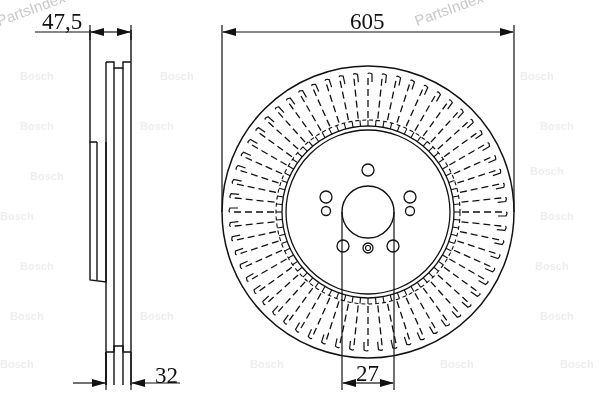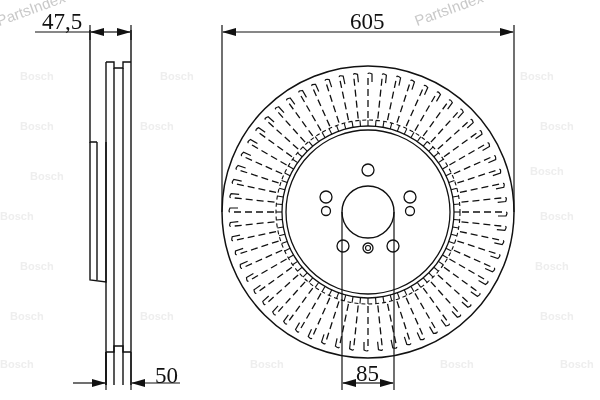--- a/index.html
+++ b/index.html
@@ -301,18 +301,18 @@
 
   <g stroke="#111" stroke-width="1.2" fill="none">
     <line x1="342" y1="212" x2="342" y2="390"></line>
     <line x1="394" y1="212" x2="394" y2="390"></line>
     <line x1="368" y1="383" x2="343" y2="383" marker-end="url(#arrow)"></line>
     <line x1="368" y1="383" x2="393" y2="383" marker-end="url(#arrow)"></line>
   </g>
 </svg>
 
 <div class="dim-label" style="left:42px; top:10px;">47,5</div>
-<div class="dim-label" style="left:155px; top:364px;">50</div>
+<div class="dim-label" style="left:155px; top:364px;">32</div>
 <div class="dim-label" style="left:350px; top:10px;">605</div>
-<div class="dim-label" style="left:356px; top:362px;">85</div>
+<div class="dim-label" style="left:356px; top:362px;">27</div>
 
 <div class="wm" style="left:0px; top:12px;">PartsIndex</div>
 <div class="wm" style="left:418px; top:12px;">PartsIndex</div>
 
 </body></html>

